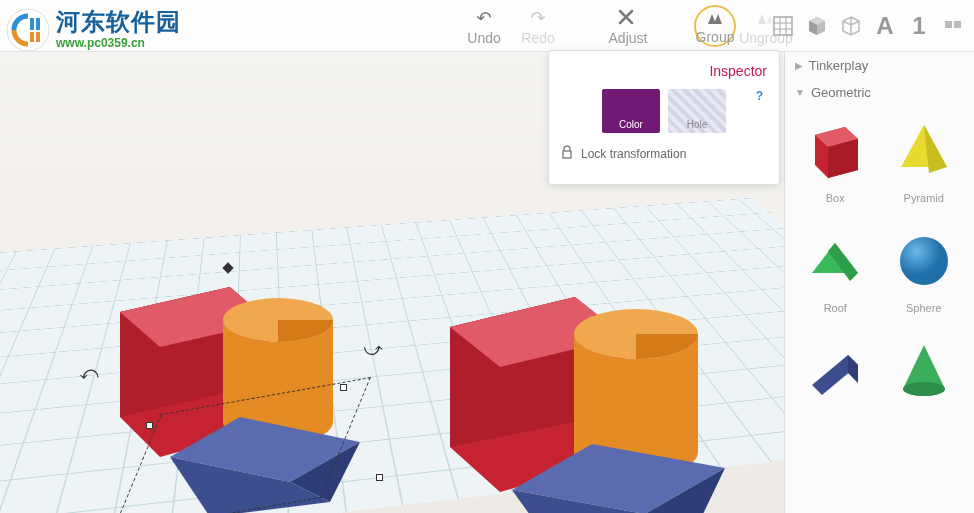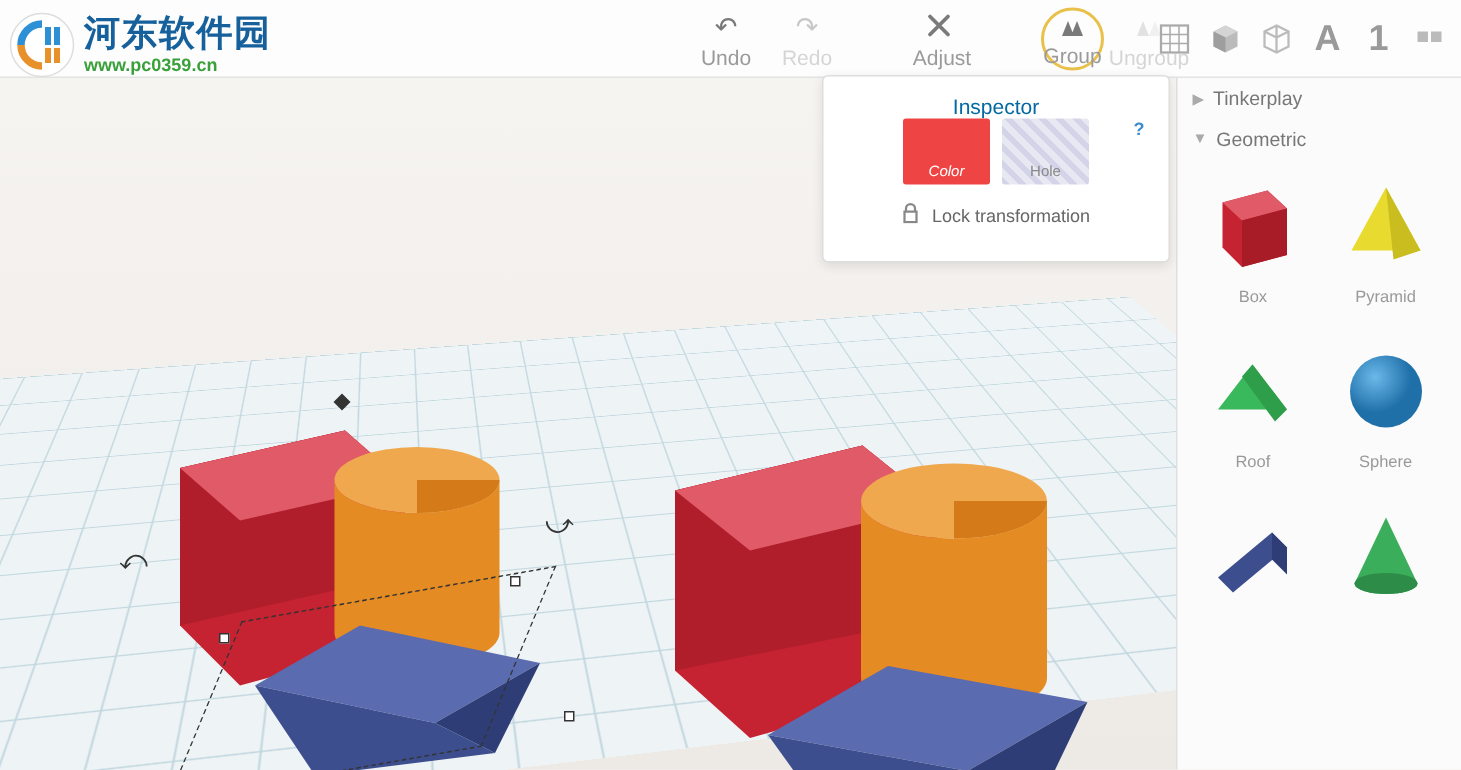--- a/index.html
+++ b/index.html
@@ -23,27 +23,27 @@
 
 .composite { position: absolute; }
 .composite.left { left: 90px; top: 190px; width: 300px; height: 280px; }
 .composite.right { left: 420px; top: 210px; width: 340px; height: 280px; }
 
 .sel-dash { position: absolute; border: 1px dashed #333; }
 
 .rotate-arrow { position: absolute; width: 22px; height: 22px; display: flex; align-items: center; justify-content: center; color: #333; font-size: 18px; cursor: pointer; }
 
 .inspector { position: absolute; left: 548px; top: 50px; width: 232px; background: #fff; border: 1px solid #ddd; border-radius: 4px; box-shadow: 0 2px 8px rgba(0,0,0,0.1); padding: 12px; z-index: 10; }
-.inspector .title { text-align: center; font-size: 14px; color: #0369a1; margin-bottom: 0; }
+.inspector .title { text-align: right; font-size: 14px; color: #be185d; margin-bottom: 10px; }
 .inspector .swatches { display: flex; justify-content: center; gap: 8px; margin-bottom: 12px; position: relative; }
 .swatch { width: 58px; height: 44px; display: flex; align-items: flex-end; justify-content: center; padding-bottom: 3px; font-size: 10px; cursor: pointer; border-radius: 2px; }
-.swatch.color { background: #ef4444; color: #fff; font-style: italic; }
+.swatch.color { background: #701a75; color: #fff; }
 .swatch.hole { background: repeating-linear-gradient(45deg,#d4d4e8 0 4px,#e8e8f2 4px 8px); color: #888; }
 .inspector .q { position: absolute; right: 4px; top: 0; color: #3b8dd0; font-size: 12px; cursor: pointer; font-weight: bold; }
-.lock-row { display: flex; align-items: center; justify-content: center; gap: 8px; font-size: 12px; color: #666; margin: 6px 0 10px; cursor: pointer; }
+.lock-row { display: flex; align-items: center; justify-content: flex-start; gap: 8px; font-size: 12px; color: #666; margin: 6px 0 10px; cursor: pointer; }
 .param-row { text-align: center; font-size: 11px; color: #888; border-top: 1px solid #eee; padding-top: 10px; }
 
 .sidepanel { position: absolute; right: 0; top: 52px; width: 190px; bottom: 0; background: #fbfbfb; border-left: 1px solid #e0e0e0; overflow: hidden; }
 .sp-handle { position: absolute; left: -14px; top: 240px; width: 14px; height: 50px; background: #fff; border: 1px solid #ddd; border-right: none; border-radius: 4px 0 0 4px; display: flex; align-items: center; justify-content: center; font-size: 13px; color: #999; cursor: pointer; }
 .cat-head { display: flex; align-items: center; gap: 6px; padding: 6px 10px; font-size: 13px; color: #777; cursor: pointer; }
 .cat-head .chev { font-size: 10px; color: #aaa; }
 .shapes-grid { display: grid; grid-template-columns: 1fr 1fr; gap: 2px 4px; padding: 4px 8px; }
 .shape-cell { display: flex; flex-direction: column; align-items: center; height: 108px; cursor: pointer; }
 .shape-prev { width: 80px; height: 80px; display: flex; align-items: center; justify-content: center; }
 .shape-lbl { font-size: 11px; color: #999; margin-top: 2px; }

